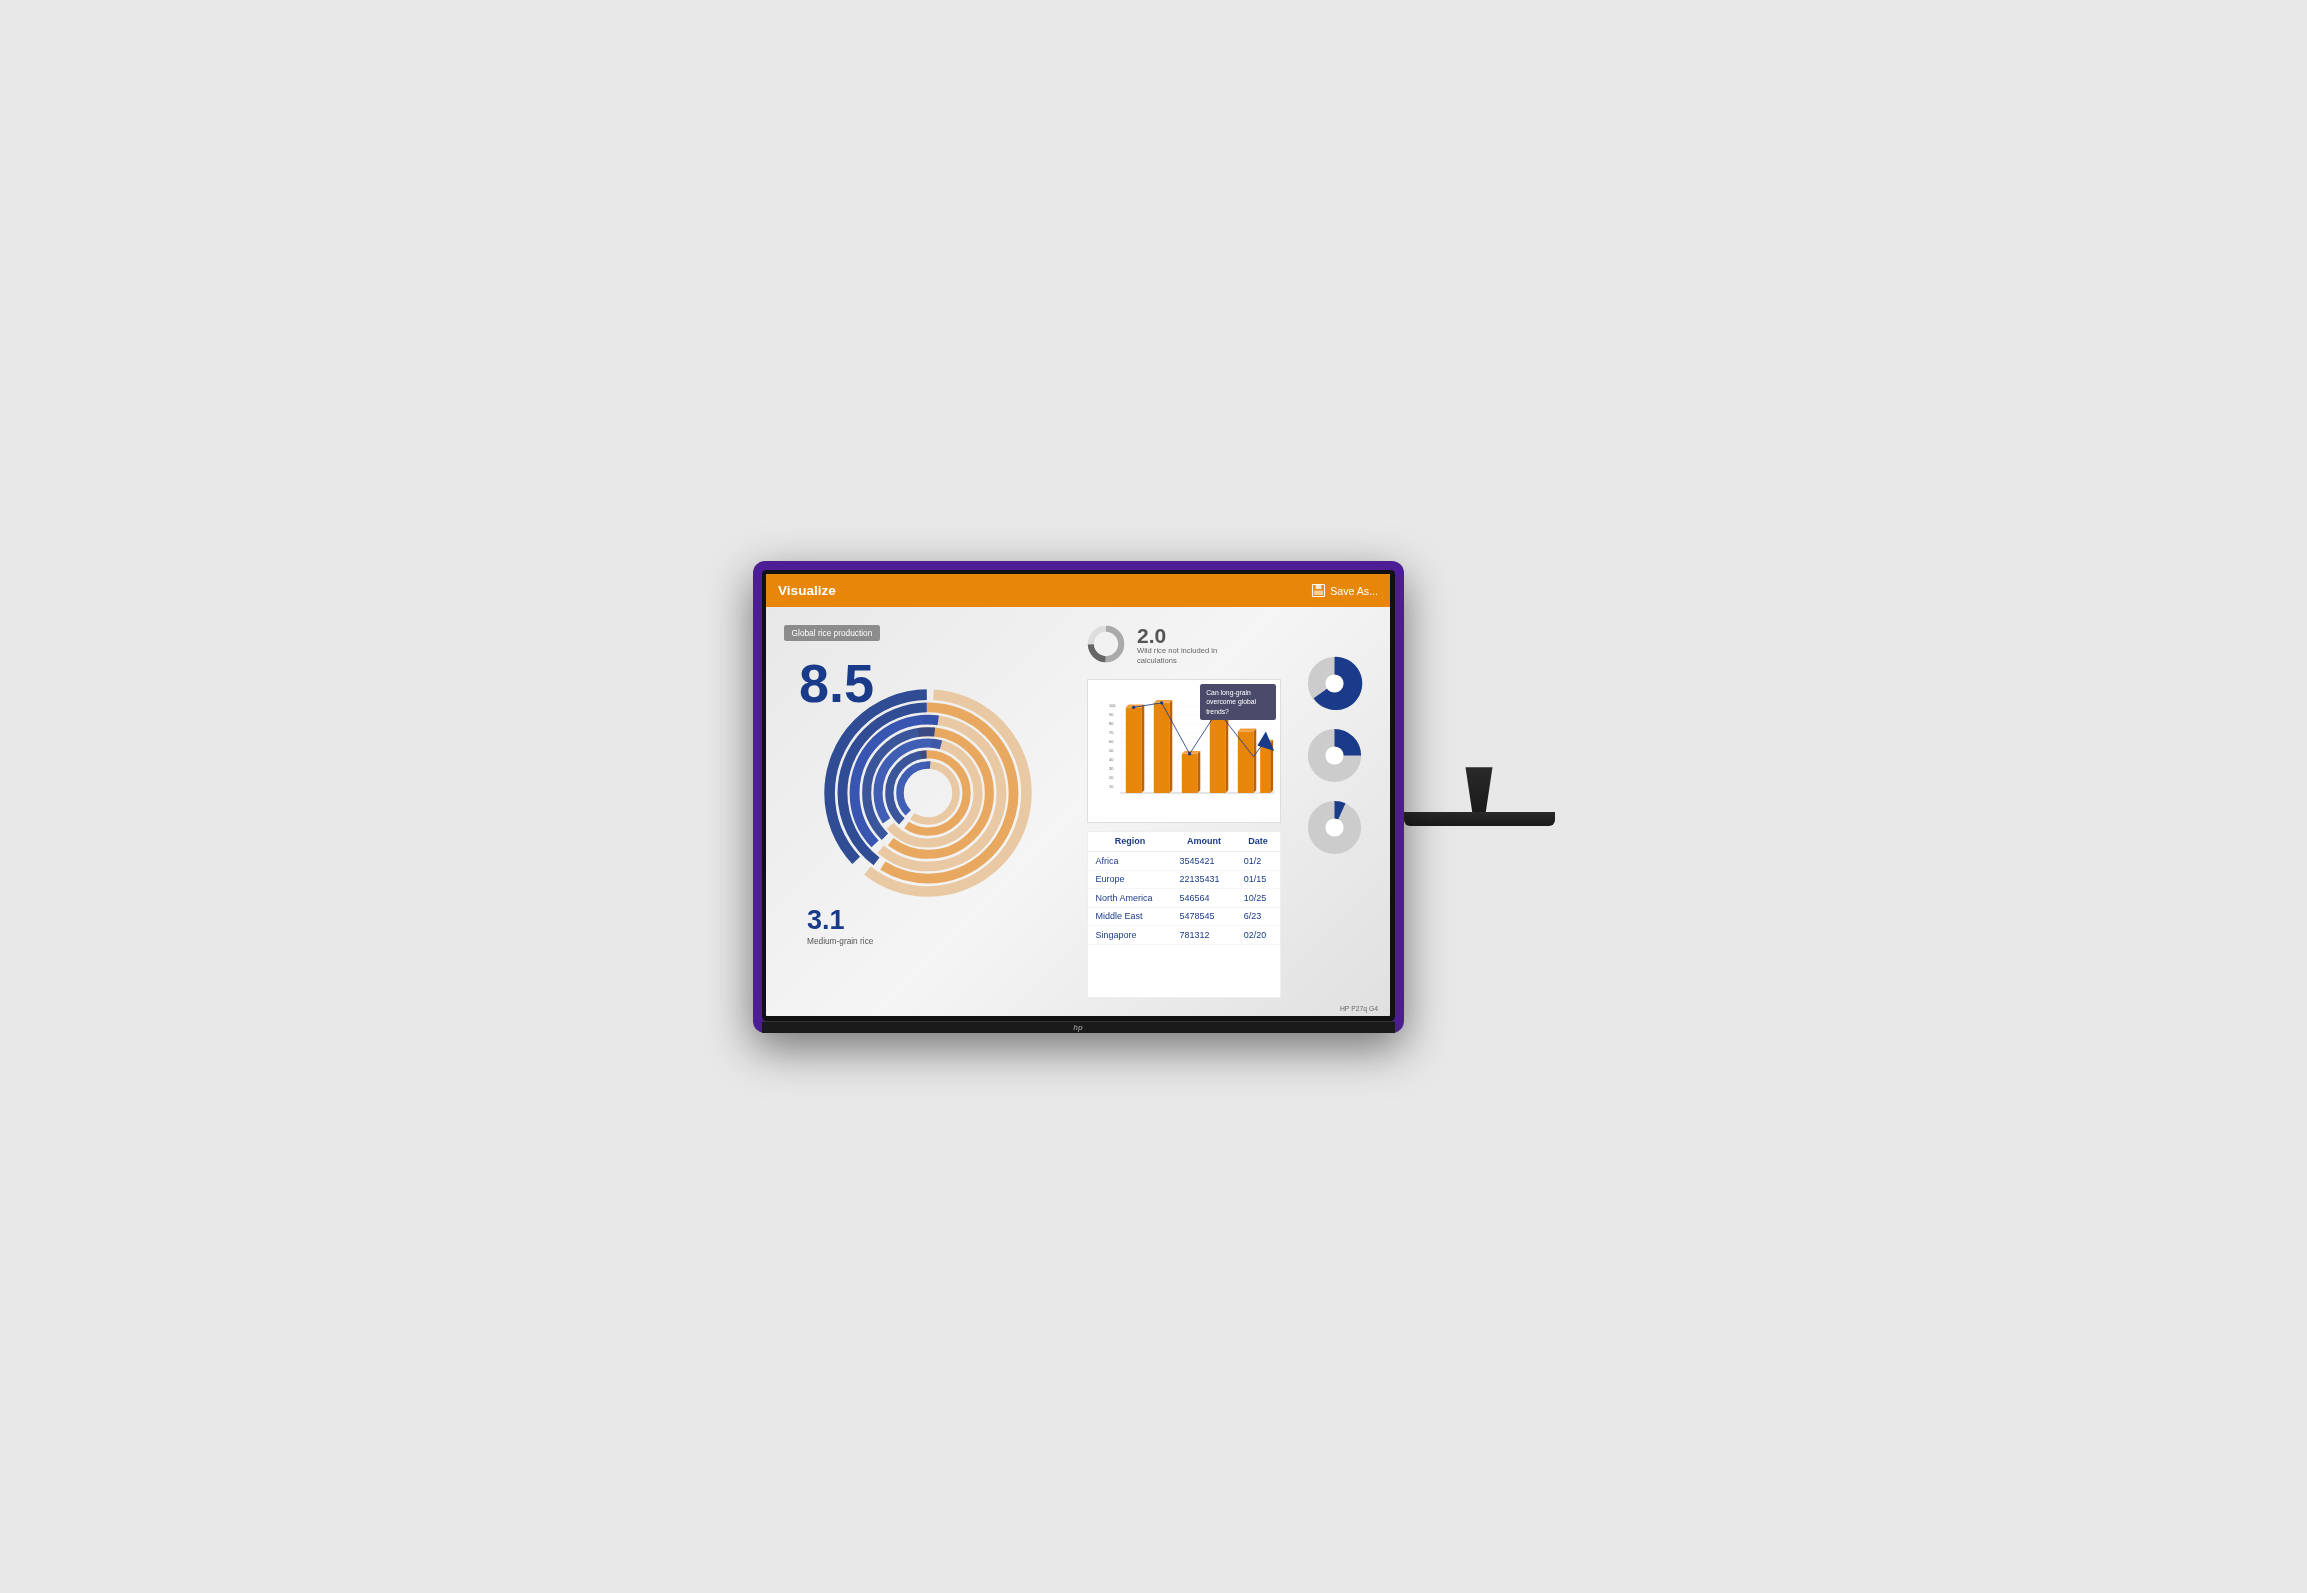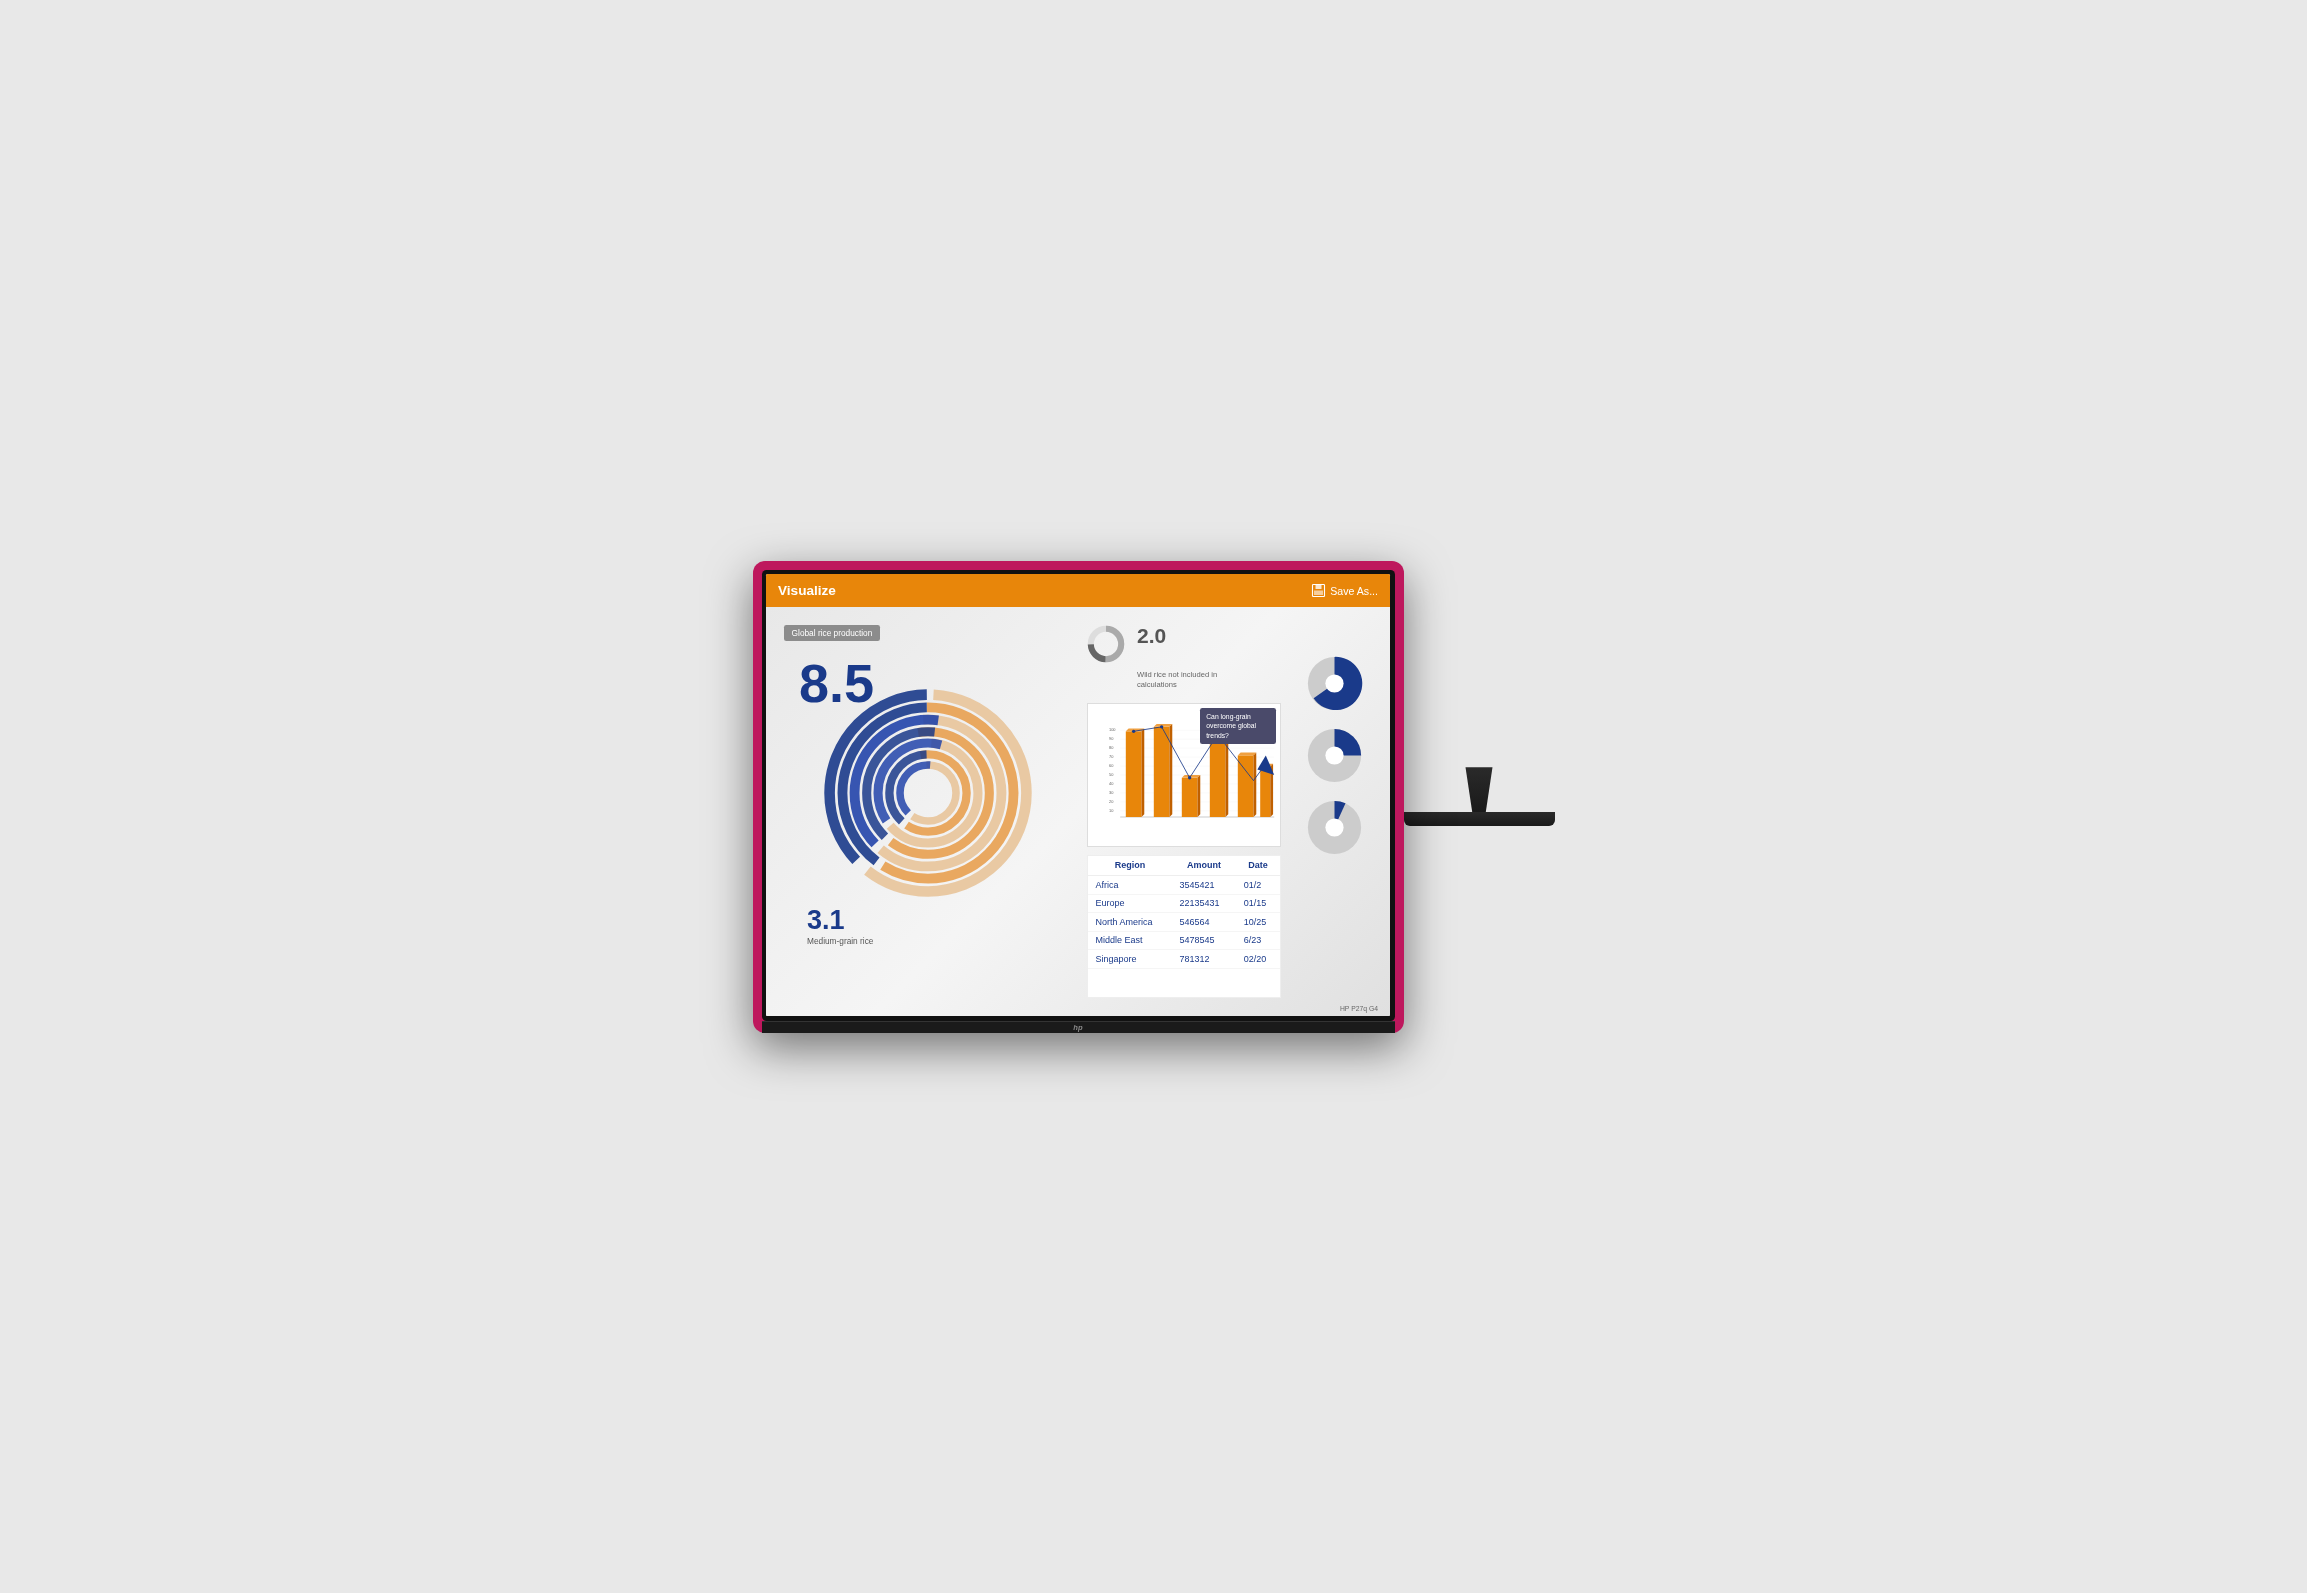--- a/index.html
+++ b/index.html
@@ -7,21 +7,21 @@
       background: #e8e8e8;
       display: flex;
       justify-content: center;
       align-items: center;
       min-height: 100vh;
       font-family: Arial, sans-serif;
     }
 
     .monitor-outer {
       width: 651px;
-      background: #be185d;
+      background: #4c1d95;
       border-radius: 12px;
       padding: 9px 9px 0 9px;
       box-shadow: 0 15px 45px rgba(0,0,0,0.5);
       position: relative;
     }
 
     .screen-bezel {
       background: #111;
       border-radius: 4.5px;
       padding: 4.5px;
@@ -142,21 +142,20 @@
     }
 
     .kpi-donut-small {
       width: 38px;
       height: 38px;
     }
 
     .kpi-text {
       display: flex;
       flex-direction: column;
-      gap: 24px;
     }
 
     .kpi-number {
       font-size: 21px;
       font-weight: bold;
       color: #555;
       line-height: 1;
     }
 
     .kpi-desc {

